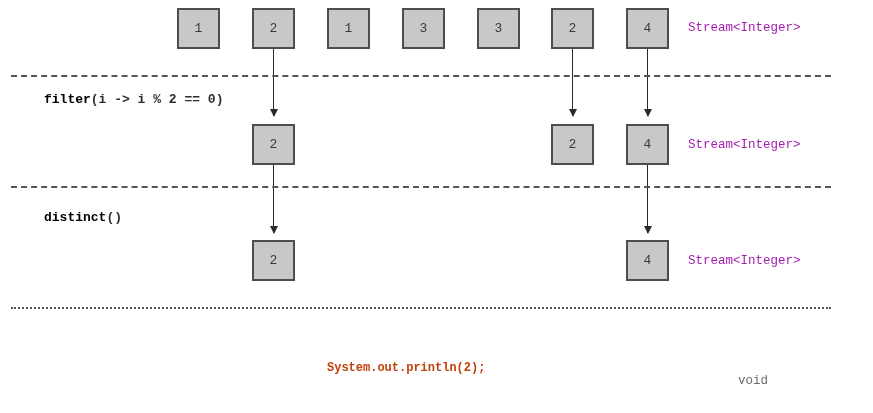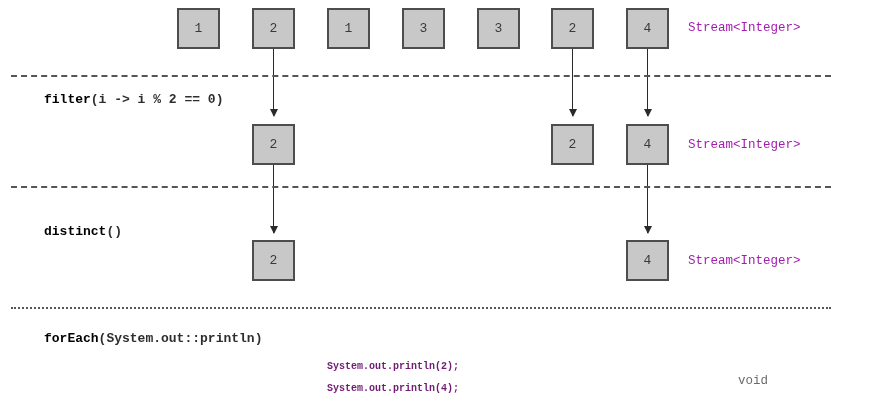--- a/index.html
+++ b/index.html
@@ -88,23 +88,23 @@
     font-size: 12.5px;
     color: #a21caf;
     white-space: pre;
     font-family: "Liberation Mono", "DejaVu Sans Mono", monospace;
   }
 
   
   .out-line {
     position: absolute;
     left: 327px;
-    font-size: 10px;
+    font-size: 12px;
     font-weight: bold;
-    color: #701a75;
+    color: #c2410c;
     white-space: pre;
     font-family: "Liberation Mono", "DejaVu Sans Mono", monospace;
   }
   .void-label {
     position: absolute;
     left: 692px;
     font-size: 12.5px;
     color: #6b6b6b;
     white-space: pre;
     font-family: "Liberation Mono", "DejaVu Sans Mono", monospace;
@@ -137,28 +137,26 @@
   <div class="node" style="left:551px; top:124px;">2</div>
   <div class="node" style="left:626px; top:124px;">4</div>
 
   <div class="type-label" style="top:138px;">Stream&lt;Integer&gt;</div>
 
   <div class="arrow" style="left:273px; top:165px; height:68px;"></div>
   <div class="arrow" style="left:647px; top:165px; height:68px;"></div>
 
   <div class="divider" style="top:186px;"></div>
 
-  <div class="op" style="top:224px;"><b>distinct</b><span class="arg">()</span></div>
+  <div class="op" style="top:210px;"><b>distinct</b><span class="arg">()</span></div>
 
   <div class="node" style="left:252px; top:240px;">2</div>
   <div class="node" style="left:626px; top:240px;">4</div>
 
   <div class="type-label" style="top:254px;">Stream&lt;Integer&gt;</div>
 
   <div class="divider fine" style="top:307px;"></div>
 
-  <div class="op" style="top:331px;"><b>forEach</b><span class="arg">(System.out::println)</span></div>
 
   <div class="out-line" style="top:361px;">System.out.println(2);</div>
-  <div class="out-line" style="top:383px;">System.out.println(4);</div>
   <div class="void-label" style="top:374px;margin-left:46px;">void</div>
 
 </div>
 
 </body></html>

